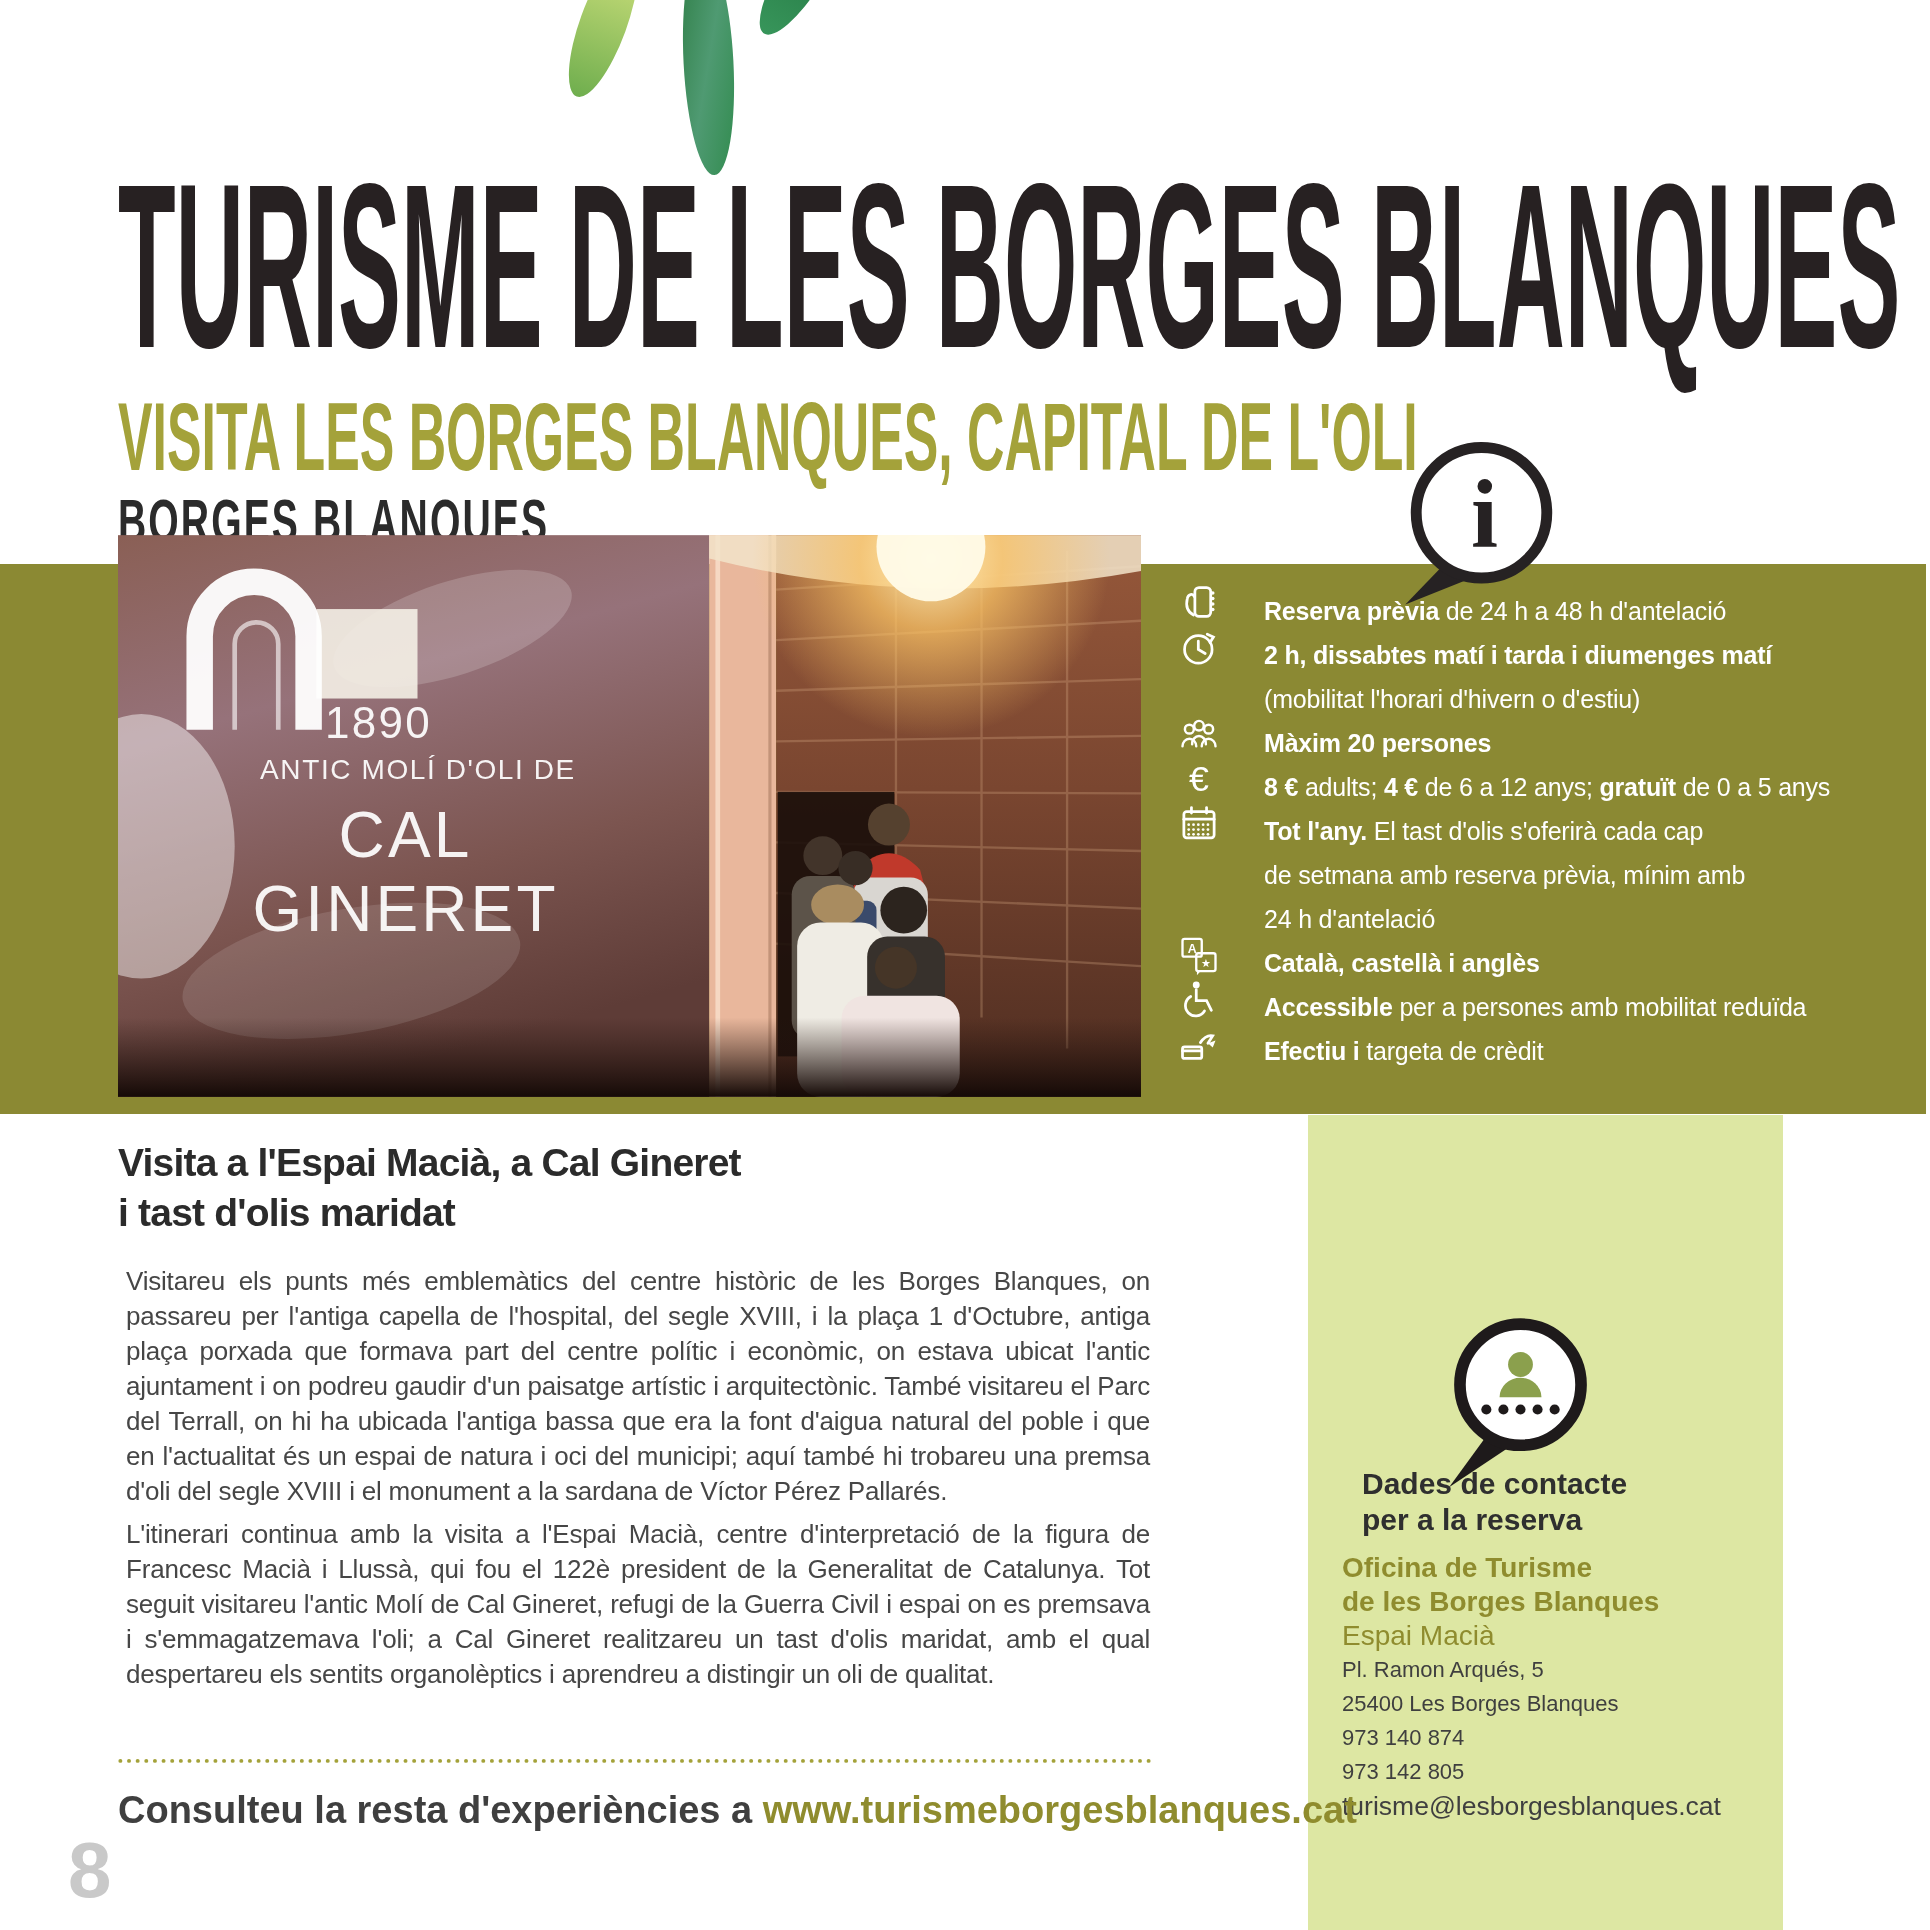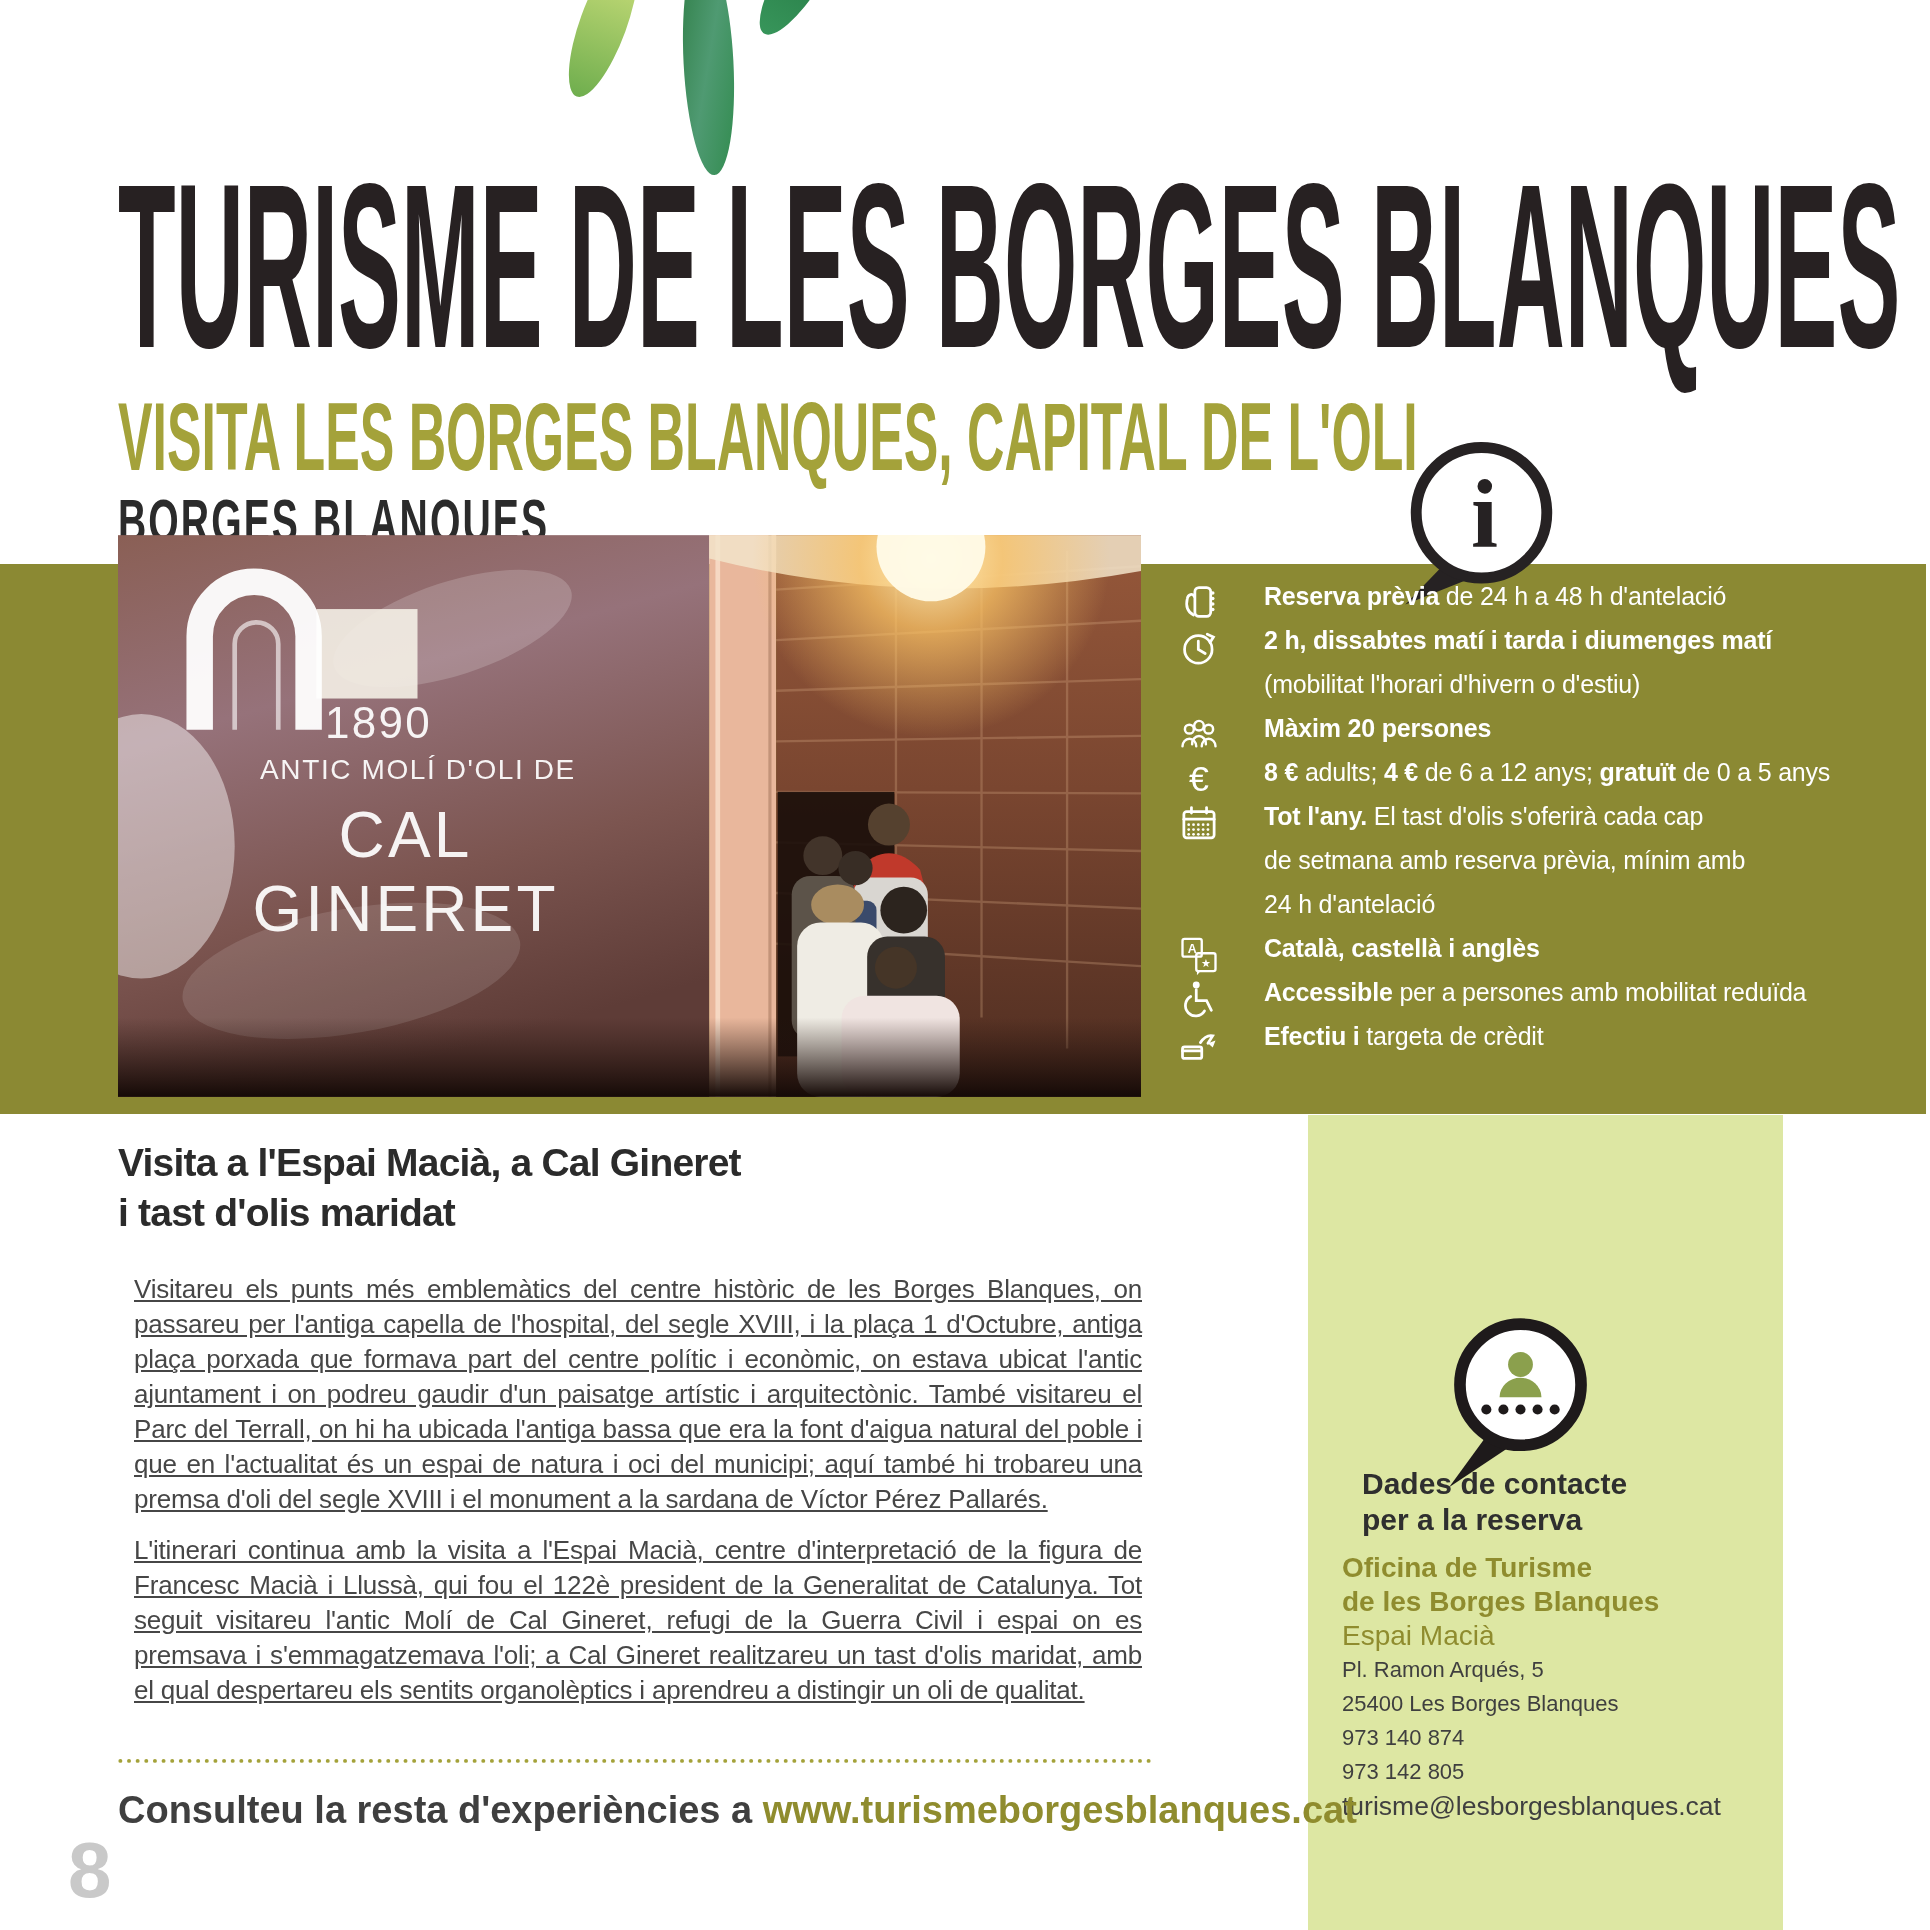--- a/index.html
+++ b/index.html
@@ -23,40 +23,40 @@
   .photo svg{display:block;}
   .sign{position:absolute;color:#ffffff;text-align:center;opacity:.93;}
   .sign-year{left:198px;top:163px;width:125px;font-size:44px;letter-spacing:2.3px;}
   .sign-line1{left:117px;top:219px;width:366px;font-size:28px;letter-spacing:1.6px;}
   .sign-line2{left:93px;top:263px;width:389px;font-size:64px;letter-spacing:3.1px;}
   
   .info-bubble{left:1396px;top:427px;}
   .contact-bubble{left:1439px;top:1303px;}
   
   .info-panel{left:1177px;top:582px;width:747px;}
-  .irow{display:flex;align-items:flex-start;height:44px;}
+  .irow{display:flex;align-items:flex-end;height:44px;}
   .icell{width:87px;flex:0 0 87px;display:flex;align-items:center;}
   .icell svg{width:44px;height:44px;}
   .itext{font-size:25px;letter-spacing:-0.2px;color:#ffffff;white-space:nowrap;}
   .itext b{font-weight:bold;}
   
   .contact-box{left:1308px;top:1115px;width:475px;height:816px;background:#dde7a3;}
   .contact-text{left:1342px;top:1466px;width:420px;}
   .c-h{font-size:30px;font-weight:bold;color:#2f2f2f;line-height:36px;margin-left:20px;}
   .c-office{font-size:28px;font-weight:bold;color:#8f8c2e;line-height:34px;}
   .c-venue{font-size:28px;color:#8f8c2e;line-height:34px;}
   .c-line{font-size:22px;color:#3f3f3f;line-height:34px;}
   .c-email{font-size:26.5px;color:#3f3f3f;line-height:34px;}
   .c-gap{height:12.5px;}
   
   .heading{left:118px;top:1138px;font-size:39px;font-weight:bold;color:#2b2b2b;
            line-height:50px;letter-spacing:-0.8px;}
   .bodytext{left:118px;top:1256px;width:1040px;font-size:26px;line-height:35px;
             color:#464646;text-align:justify;letter-spacing:-0.2px;}
-  .bodytext p{margin:16px;text-decoration:underline;}
+  .bodytext p{margin:8px;}
   .dotted-rule{left:118px;top:1757px;width:1040px;height:7.8px;}
   .footer-line{left:118px;top:1789px;font-size:38px;font-weight:bold;color:#3f3f3f;white-space:nowrap;}
   .footer-line a{color:#8f8c2e;text-decoration:none;font-weight:bold;}
   .page-number{left:68px;top:1831px;font-size:78px;font-weight:bold;color:#c9c9c9;line-height:1;}
 </style>
 </head>
 <body>
 
 <div class="page">
 

